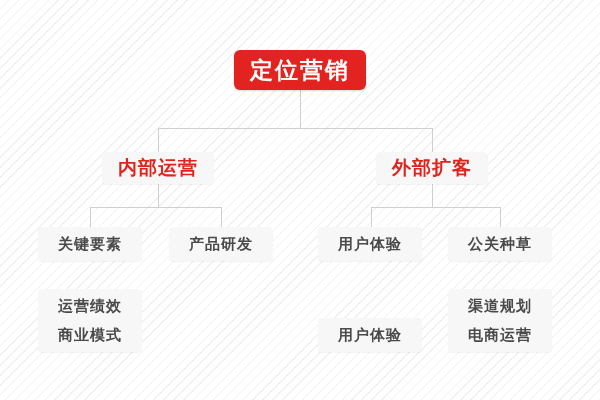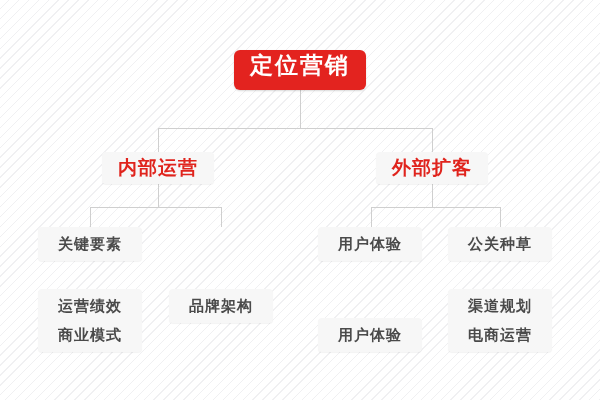--- a/index.html
+++ b/index.html
@@ -8,21 +8,21 @@
     font-family:"Liberation Sans","DejaVu Sans",sans-serif;
   }
   .canvas{
     position:relative;width:600px;height:400px;
     background:#ffffff;
     background-image:repeating-linear-gradient(135deg,rgba(0,0,0,0) 0px,rgba(0,0,0,0) 6px,#f0f0f2 6px,#f0f0f2 7px);
   }
   .root-box{
     position:absolute;left:234px;top:50px;width:132px;height:40px;
     background:#e3231f;border-radius:6px;
-    display:flex;justify-content:center;
+    display:flex;align-items:center;justify-content:center;
     color:#ffffff;font-size:23px;font-weight:bold;letter-spacing:2px;
     box-shadow:0 1px 2px rgba(0,0,0,0.15);
   }
   .branch-box{
     position:absolute;top:152px;width:112px;height:32px;
     background:#f7f7f7;border-radius:4px;
     display:flex;align-items:center;justify-content:center;
     color:#e0241d;font-size:19px;font-weight:bold;letter-spacing:1px;
     box-shadow:0 1px 1px rgba(0,0,0,0.05);
   }
@@ -80,25 +80,25 @@
   <div class="branch-box branch-internal">
     <span>内部运营</span>
   </div>
   <div class="branch-box branch-external">
     <span>外部扩客</span>
   </div>
 
   <div class="leaf-box l-c1 row1">
     <span>关键要素</span>
   </div>
+  <div class="leaf-box l-c2 row1">
+    <span>产品研发</span>
+  </div>
   <div class="leaf-box l-c1 row2">
     <span>运营绩效</span>
-  </div>
-  <div class="leaf-box l-c2 row2">
-    <span>品牌架构</span>
   </div>
   <div class="leaf-box l-c1 row3">
     <span>商业模式</span>
   </div>
 
   <div class="leaf-box r-c2 row1">
     <span>公关种草</span>
   </div>
   <div class="leaf-box r-c1 row1">
     <span>用户体验</span>

